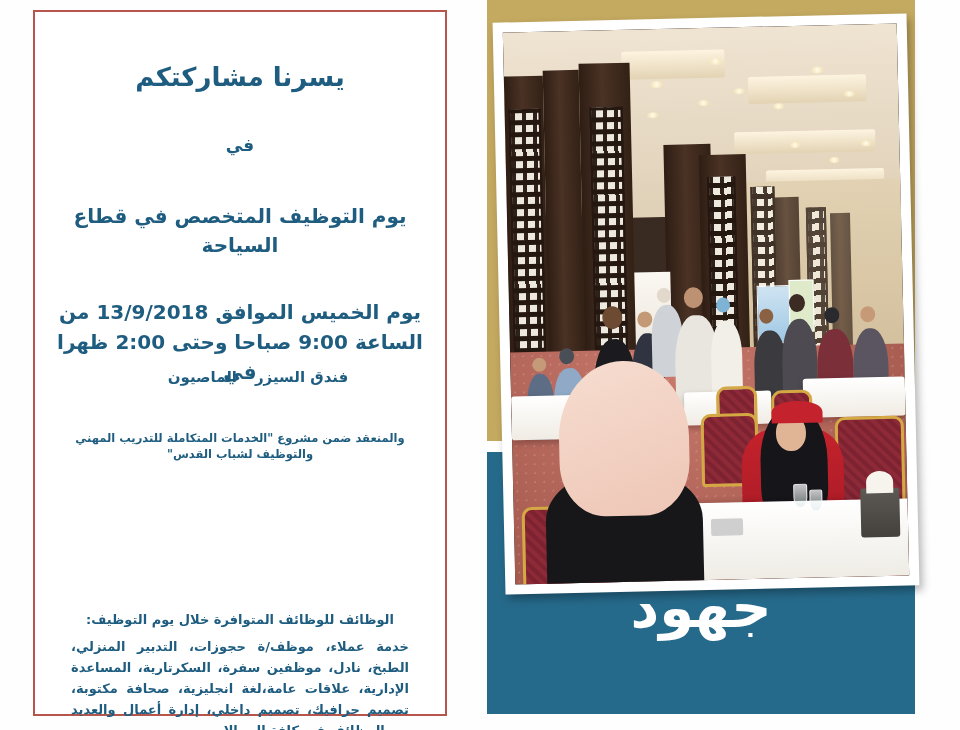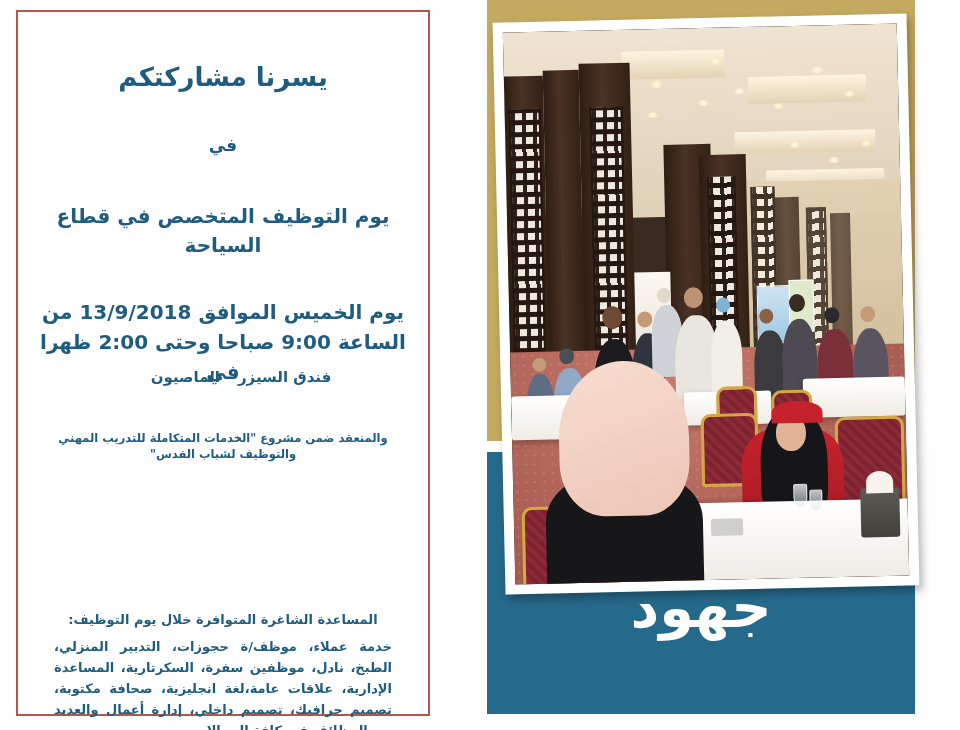--- a/index.html
+++ b/index.html
@@ -17,21 +17,21 @@
 
   #poster {
     position: absolute;
     inset: 0;
     background: #fefefe;
   }
 
   
   #left-panel {
     position: absolute;
-    left: 16px;
+    left: 33px;
     top: 10px;
     width: 414px;
     height: 706px;
     border: 2px solid #b5554c;
     background: #ffffff;
     box-sizing: border-box;
     direction: rtl;
     text-align: center;
     color: #1f5d80;
   }
@@ -264,21 +264,21 @@
     <div class="txt" id="line-event-title">يوم التوظيف المتخصص في قطاع السياحة</div>
 
     <div class="txt" id="line-datetime">يوم الخميس الموافق 13/9/2018 من الساعة 9:00 صباحا وحتى 2:00 ظهرا في</div>
 
     <div class="txt" id="line-venue">فندق السيزر – الماصيون</div>
 
     <div class="txt" id="line-project">والمنعقد ضمن مشروع "الخدمات المتكاملة للتدريب المهني والتوظيف لشباب القدس"</div>
 
 
     <div id="vacancies-block">
-      <div class="txt" id="vacancies-heading">المساعدة الشاغرة المتوافرة خلال يوم التوظيف:</div>
+      <div class="txt" id="vacancies-heading">الوظائف للوظائف المتوافرة خلال يوم التوظيف:</div>
       <div class="txt" id="vacancies-body">خدمة عملاء، موظف/ة حجوزات، التدبير المنزلي، الطبخ، نادل، موظفين سفرة، السكرتارية، المساعدة الإدارية، علاقات عامة،لغة انجليزية، صحافة مكتوبة، تصميم جرافيك، تصميم داخلي، إدارة أعمال والعديد من الوظائف في كافة المجالات.</div>
     </div>
   </div>
 
   <div id="right-panel">
 
     <div id="gold-block"></div>
 
     <div id="blue-block">
       <div id="logo-wrap">

